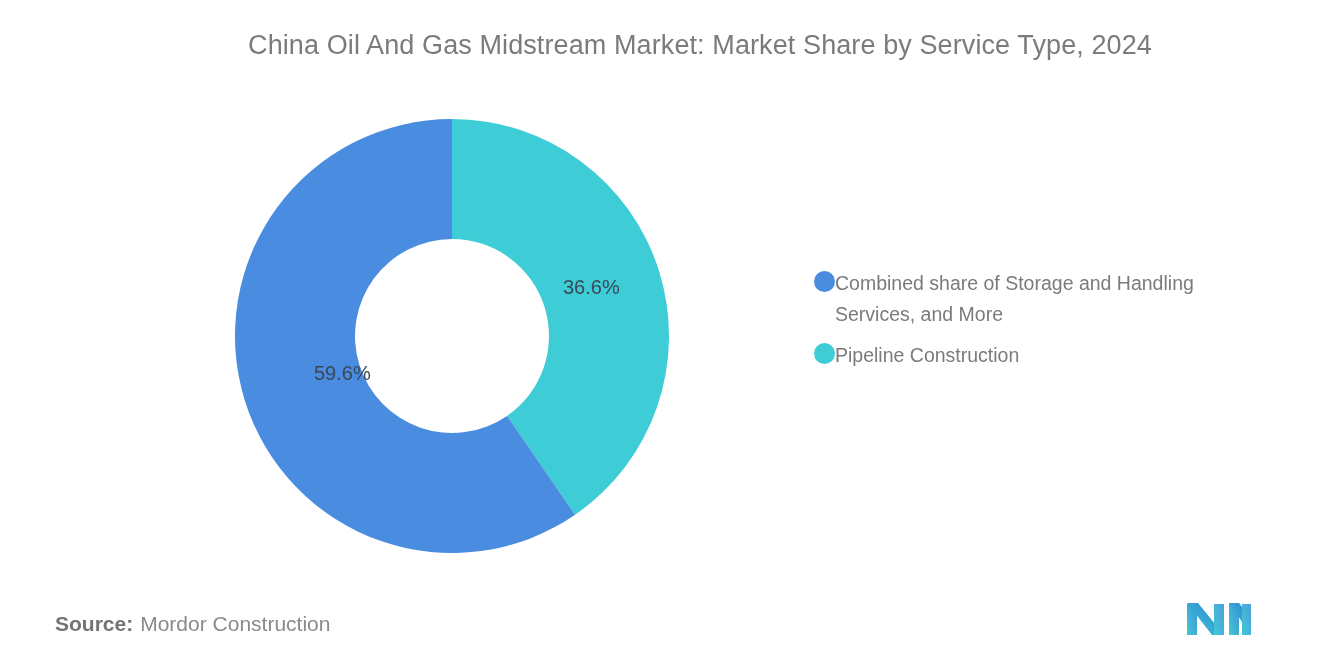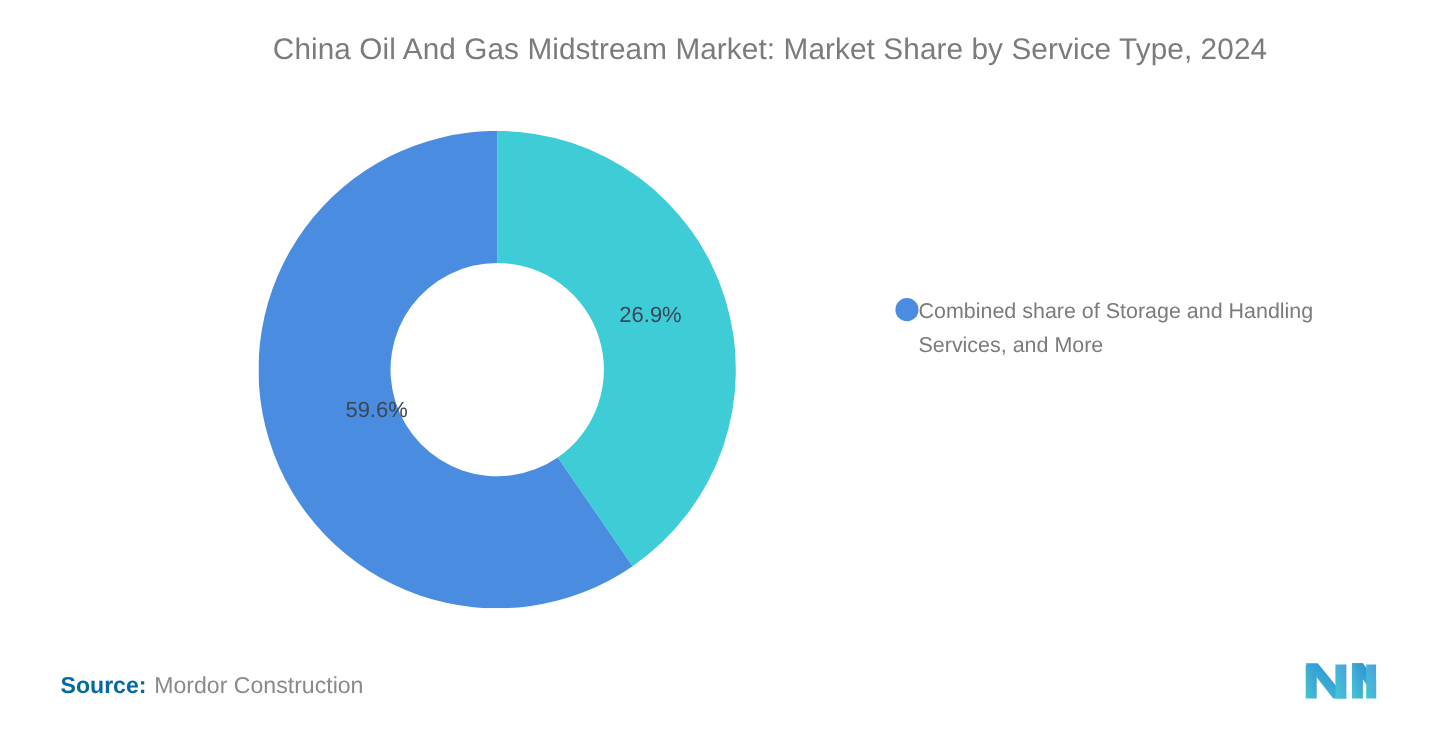--- a/index.html
+++ b/index.html
@@ -101,21 +101,21 @@
   #source-line {
     position: absolute;
     left: 55px;
     top: 612px;
     font-size: 21px;
     color: #6d6d6d;
     white-space: nowrap;
   }
   #source-prefix {
     font-weight: 700;
-    color: #0369a1;
+    color: #737373;
   }
   #source-value {
     font-weight: 400;
     color: #8a8a8a;
     margin-left: 7px;
   }
 
   #brand-logo {
     position: absolute;
     left: 1186px;
@@ -134,30 +134,34 @@
   <div id="donut-wrap">
     <svg id="donut-svg" viewBox="0 0 434 434">
       <g id="donut-slices">
           <path d="M 217 0 A 217 217 0 0 1 340.0973619605062 395.70657368536877 L 272.0245207963462 296.8818384373598 A 96.999 96.999 0 0 0 217 120.001 Z" fill="#3ecdd6"></path>
           <path d="M 340.0973619605062 395.70657368536877 A 217 217 0 1 1 216.99999999999997 0 L 216.99999999999997 120.001 A 96.999 96.999 0 1 0 272.0245207963462 296.8818384373598 Z" fill="#4a8ce0"></path>
         </g>
     </svg>
 
     <div class="slice-label" id="slice-label-0">59.6%</div>
 
-    <div class="slice-label" id="slice-label-1">26.9%</div>
+    <div class="slice-label" id="slice-label-1">36.6%</div>
   </div>
 
   <div id="legend">
 
     <div class="legend-item">
       <span class="legend-dot" style="background: rgb(74, 140, 224);"></span>
       <span class="legend-label">Combined share of Storage and Handling Services, and More</span>
     </div>
 
+    <div class="legend-item">
+      <span class="legend-dot" style="background: rgb(62, 205, 214);"></span>
+      <span class="legend-label">Pipeline Construction</span>
+    </div>
 
   </div>
 
   <div id="source-line">
     <span id="source-prefix">Source:</span><span id="source-value">Mordor Construction</span>
   </div>
 
   <svg id="brand-logo" viewBox="0 0 66 38">
     <defs>
       <linearGradient id="lg-a" x1="0" y1="1" x2="1" y2="0">

